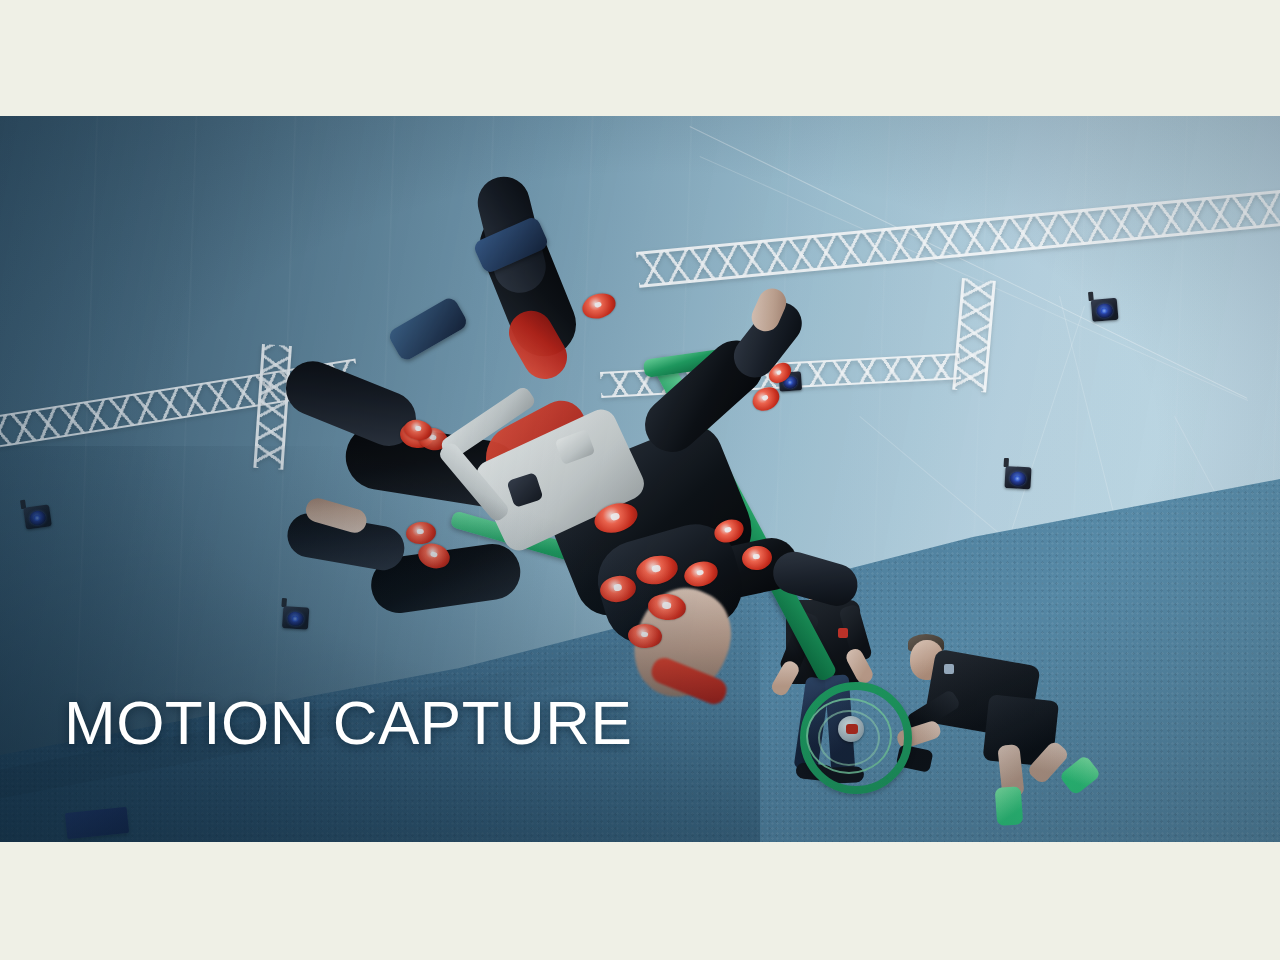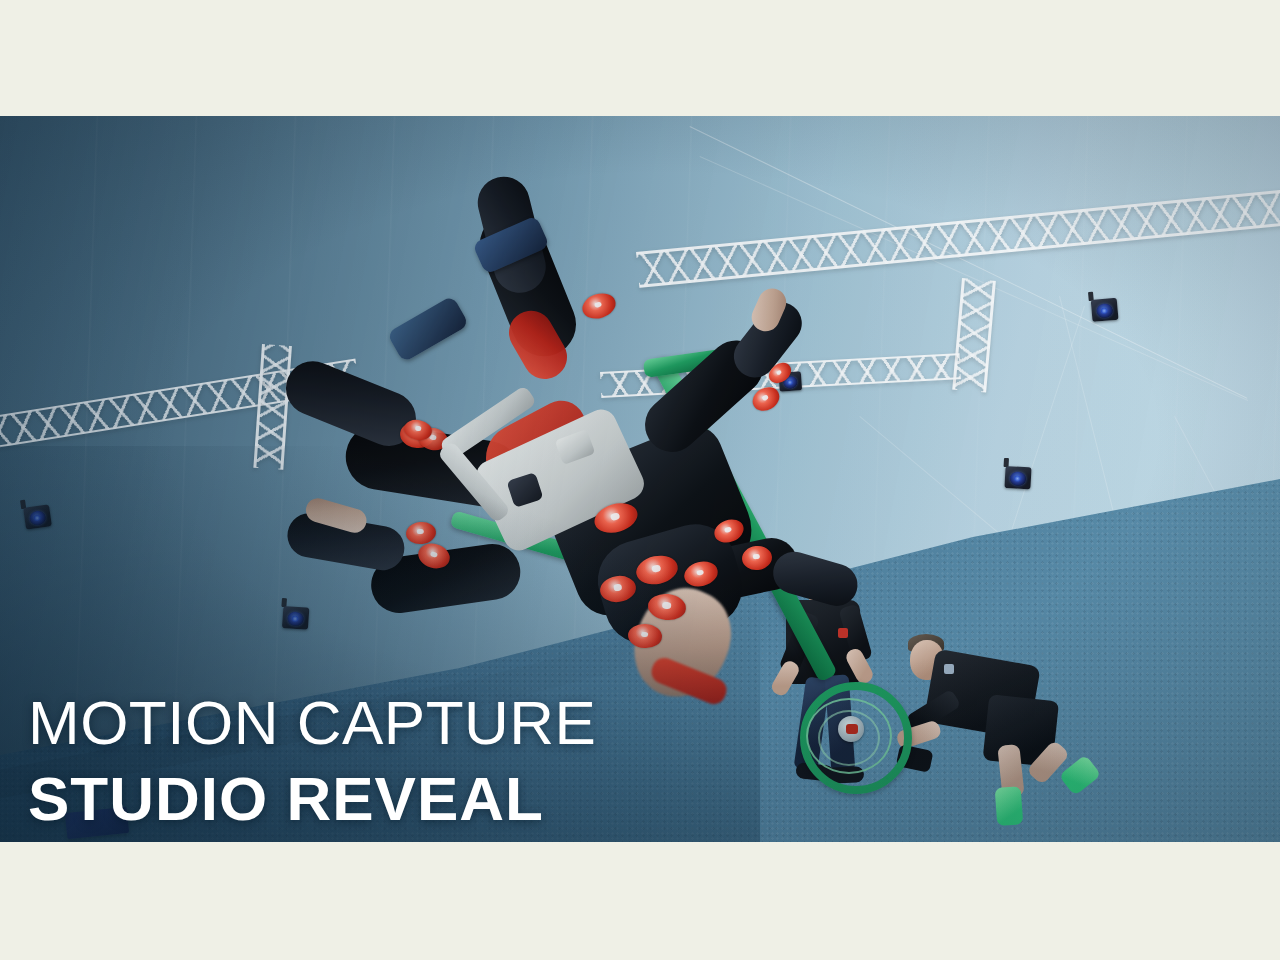--- a/index.html
+++ b/index.html
@@ -179,21 +179,21 @@
   }
   .text-scrim{
     position:absolute;left:0;top:330px;width:760px;height:396px;pointer-events:none;
     background:linear-gradient(20deg, rgba(10,34,52,.62) 0%, rgba(12,38,58,.30) 45%, rgba(12,38,58,0) 78%);
   }
 
   
   #title-block{position:absolute;left:28px;top:576px;z-index:40;}
   .t-line{color:#ffffff;letter-spacing:.5px;line-height:1;white-space:nowrap;
           text-shadow:0 2px 10px rgba(3,22,36,.55);}
-  #title-line1{font-size:62px;font-weight:300;}
+  #title-line1{font-size:62px;font-weight:300;margin-left:36px;}
   #title-line2{font-size:62px;font-weight:700;letter-spacing:1px;margin-top:14px;}
 </style>
 </head>
 <body>
 
 <div id="stage">
 
   <div id="video">
 
     <div class="wall"></div>
@@ -411,21 +411,20 @@
           <span class="dot"></span>
         </div>
     </div>
 
     <div class="teal-grade"></div>
     <div class="vignette"></div>
     <div class="text-scrim"></div>
 
     <div id="title-block">
       <div class="t-line" id="title-line1">MOTION CAPTURE</div>
-      <div class="t-line" id="title-line2">STUDIO REVEAL</div>
 
     </div>
 
   </div>
 
   <div class="band" id="band-top"></div>
   <div class="band" id="band-bottom"></div>
 
 </div>
 

